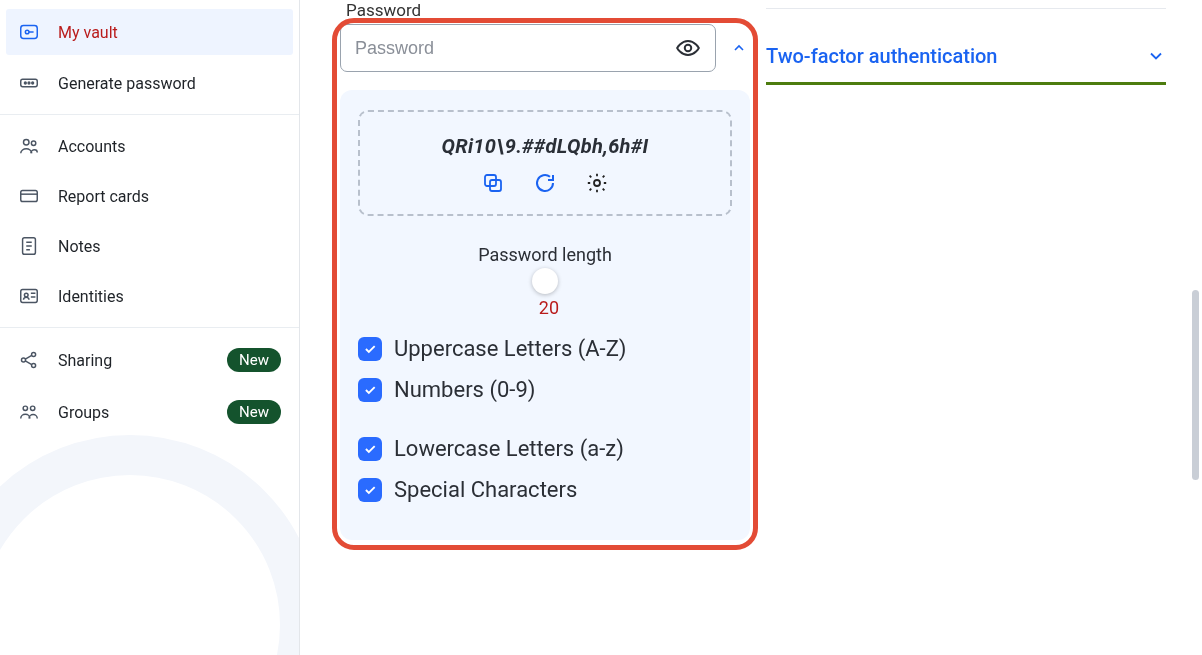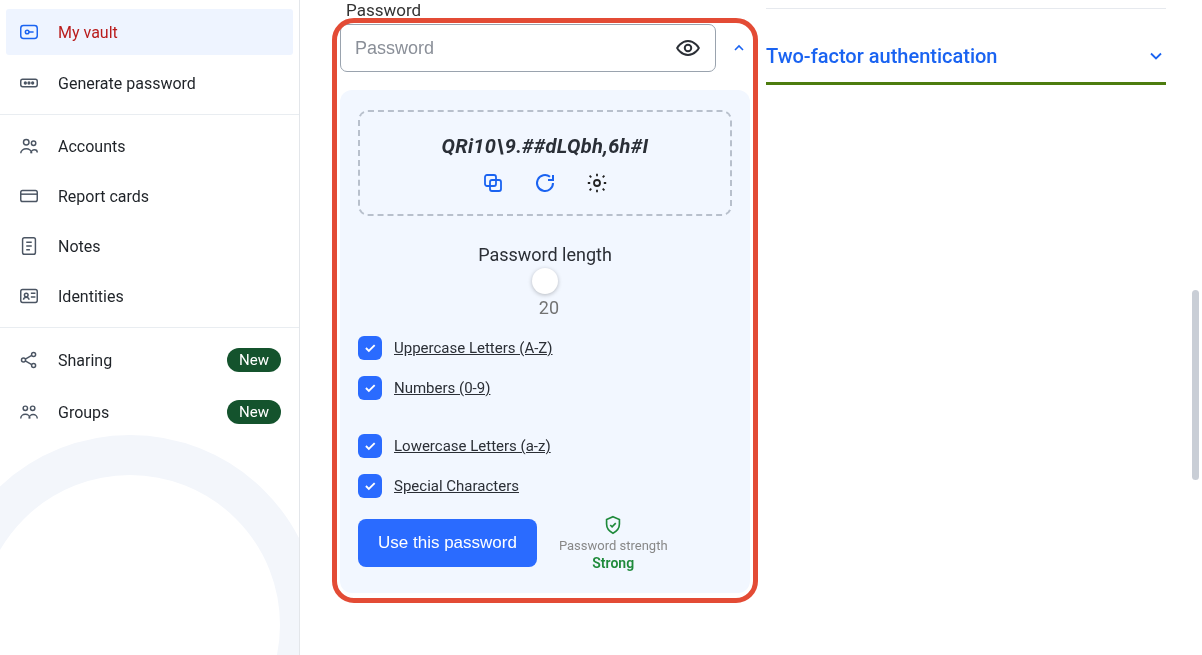--- a/index.html
+++ b/index.html
@@ -152,27 +152,27 @@
   border-radius: 6px;
   position: relative;
 }
 .slider .fill { position: absolute; left:0; top:0; bottom:0; width:45%; background:#2a6bff; border-radius:6px; }
 .slider .knob {
   position:absolute; top:50%; left:45%;
   width:26px; height:26px; background:#fff; border-radius:50%;
   transform:translate(-50%,-50%);
   box-shadow: 0 1px 4px rgba(0,0,0,.25);
 }
-.len-val { font-size: 18px; color: #737373; width: 28px; text-align: right; }
+.len-val { font-size: 18px; color: #b91c1c; width: 28px; text-align: right; }
 
 .opts { margin-top: 18px; }
 .opt {
   display: flex; align-items: center; gap: 12px;
   margin: 16px 0;
-  font-size: 15px; color: #2b2f36; text-decoration: underline;
+  font-size: 22px; color: #2b2f36;
 }
 .opt.gap-after { margin-bottom: 34px; }
 .chk {
   width: 24px; height: 24px; border-radius: 6px;
   background: #2a6bff; display:flex; align-items:center; justify-content:center;
   color: #fff;
 }
 
 .action-row { display:flex; align-items:center; gap: 22px; margin-top: 14px; }
 .use-btn {
@@ -394,33 +394,20 @@
         <label class="opt">
           <span class="chk">
             <svg width="14" height="14" viewBox="0 0 24 24" fill="none" stroke="currentColor" stroke-width="3.2">
                 <path d="M5 12l5 5L20 7"></path>
               </svg>
           </span>
           <span>Special Characters</span>
         </label>
       </div>
 
-      <div class="action-row">
-        <button class="use-btn">Use this password</button>
-        <div class="strength">
-          <span class="shield-ok">
-            <svg width="22" height="22" viewBox="0 0 24 24" fill="none" stroke="currentColor" stroke-width="1.8">
-                <path d="M12 3l7 3v5c0 5-3 8-7 10-4-2-7-5-7-10V6l7-3z"></path>
-                <path d="M9 12l2 2 4-4"></path>
-              </svg>
-          </span>
-          <span class="lbl">Password strength</span>
-          <span class="val">Strong</span>
-        </div>
-      </div>
     </div>
   </div>
 </div>
 
 <div class="right">
   <div class="right-divider"></div>
   <div class="tfa-row">
     <span class="tfa-label">Two-factor authentication</span>
     <span class="tfa-chev">
       <svg width="20" height="20" viewBox="0 0 24 24" fill="none" stroke="currentColor" stroke-width="2.2">

